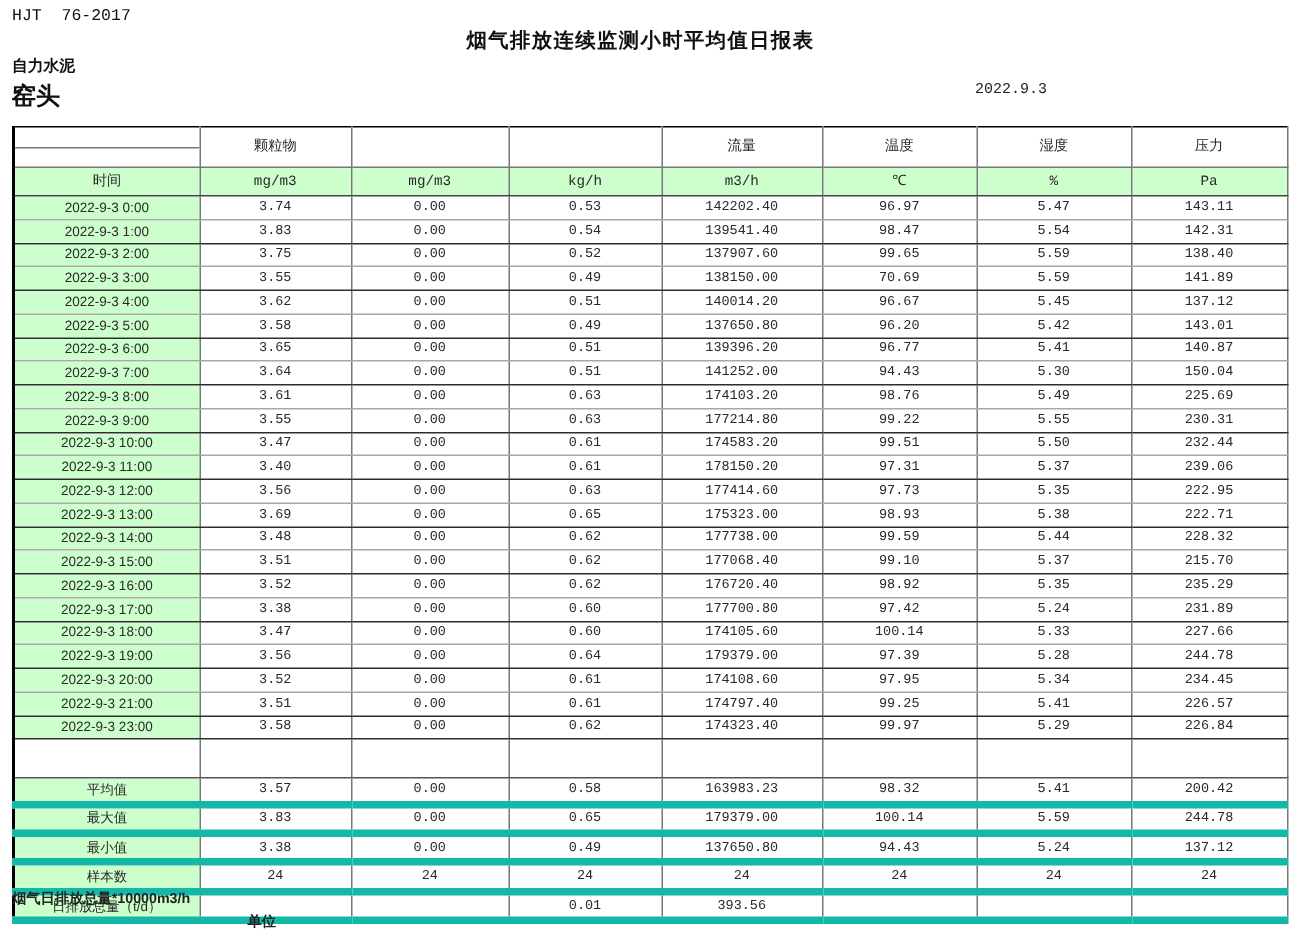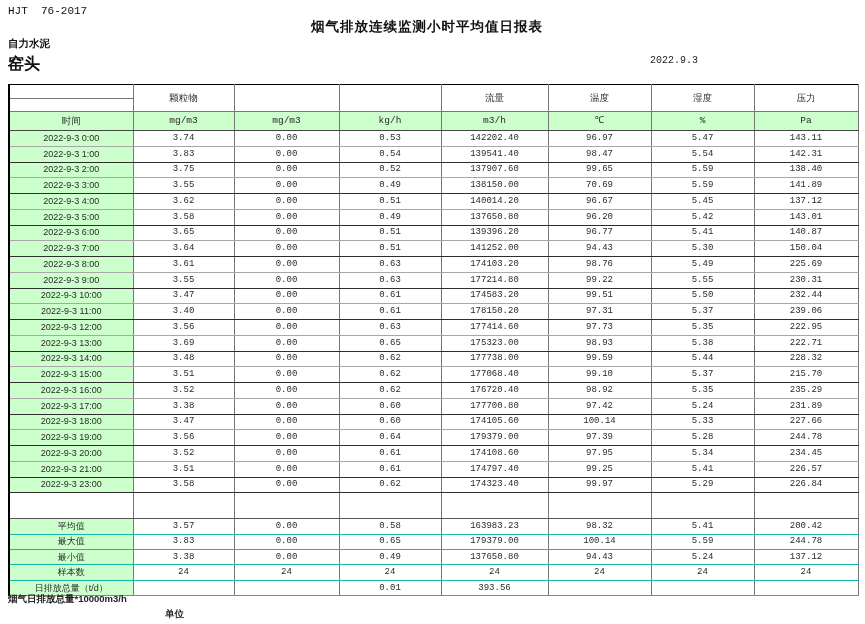--- a/index.html
+++ b/index.html
@@ -28,21 +28,21 @@
   }
   tr.param-row td{height:26px;font-size:9.5px;border-bottom:1px solid #777;}
   td.split-cell{position:relative;}
   td.split-cell .split-line{position:absolute;left:0;top:50%;width:100%;height:0;border-bottom:1px solid #777;}
   tr.unit-row td{height:18px;font-size:9.5px;border-bottom:1px solid #444;}
   .green{background:#ccffcc;}
   tr.data-row td{height:14.75px;}
   tr.hb-light td{border-bottom:1px solid #a8a8a8;}
   tr.hb-dark td{border-bottom:1px solid #2e2e2e;}
   tr.gap-row td{height:25px;border-bottom:1px solid #555;}
-  tr.summary-row td{height:14.4px;border-bottom:1px solid #14b8a6;margin-left:28px;}
+  tr.summary-row td{height:14.4px;border-bottom:5px solid #14b8a6;margin-left:28px;}
   td.time-col{font-size:9px;}
 
   .footer-note1{left:8px;top:593px;font-size:9.5px;font-weight:bold;color:#222;}
   .footer-note2{left:8px;top:629px;font-size:9.5px;font-weight:bold;color:#222;}
   .footer-note3{left:165px;top:608px;font-size:9.5px;font-weight:bold;color:#222;}
 </style>
 </head>
 <body>
 
 <div class="page">

